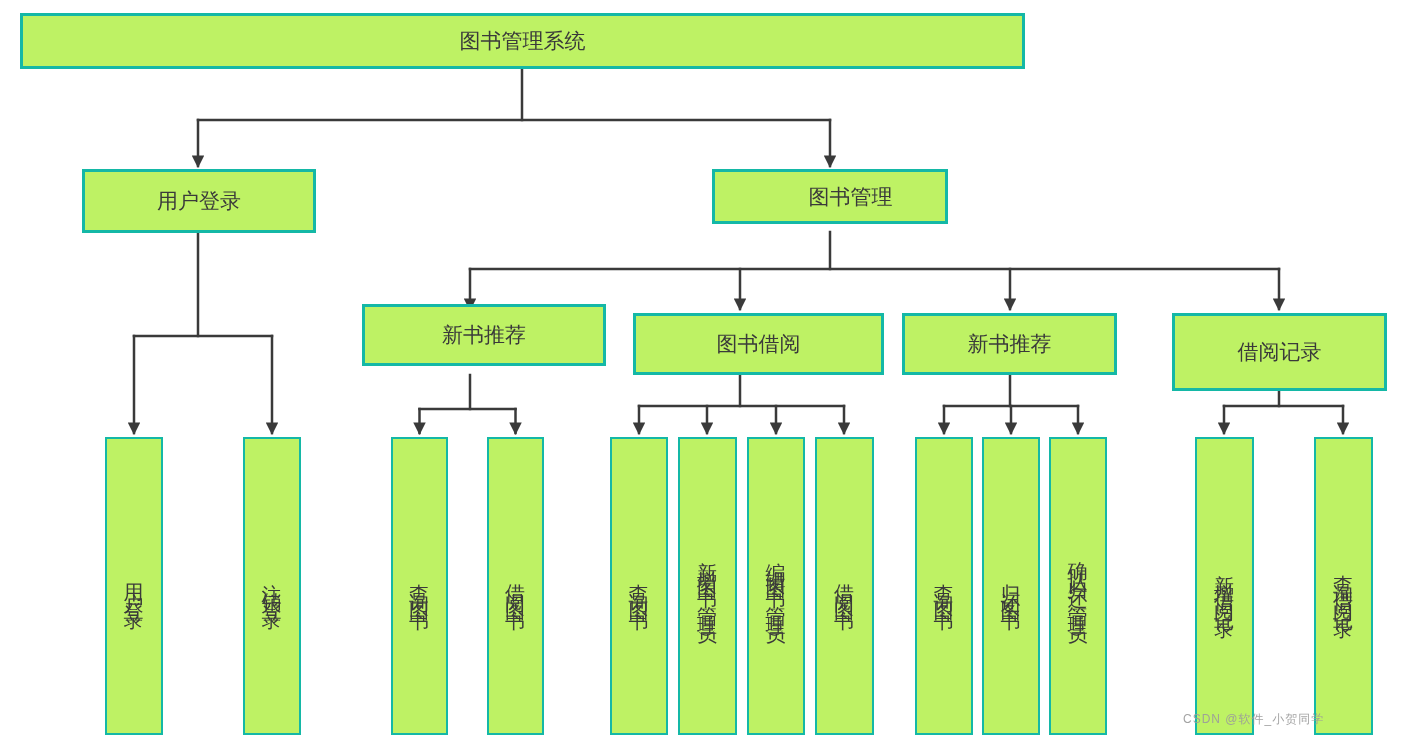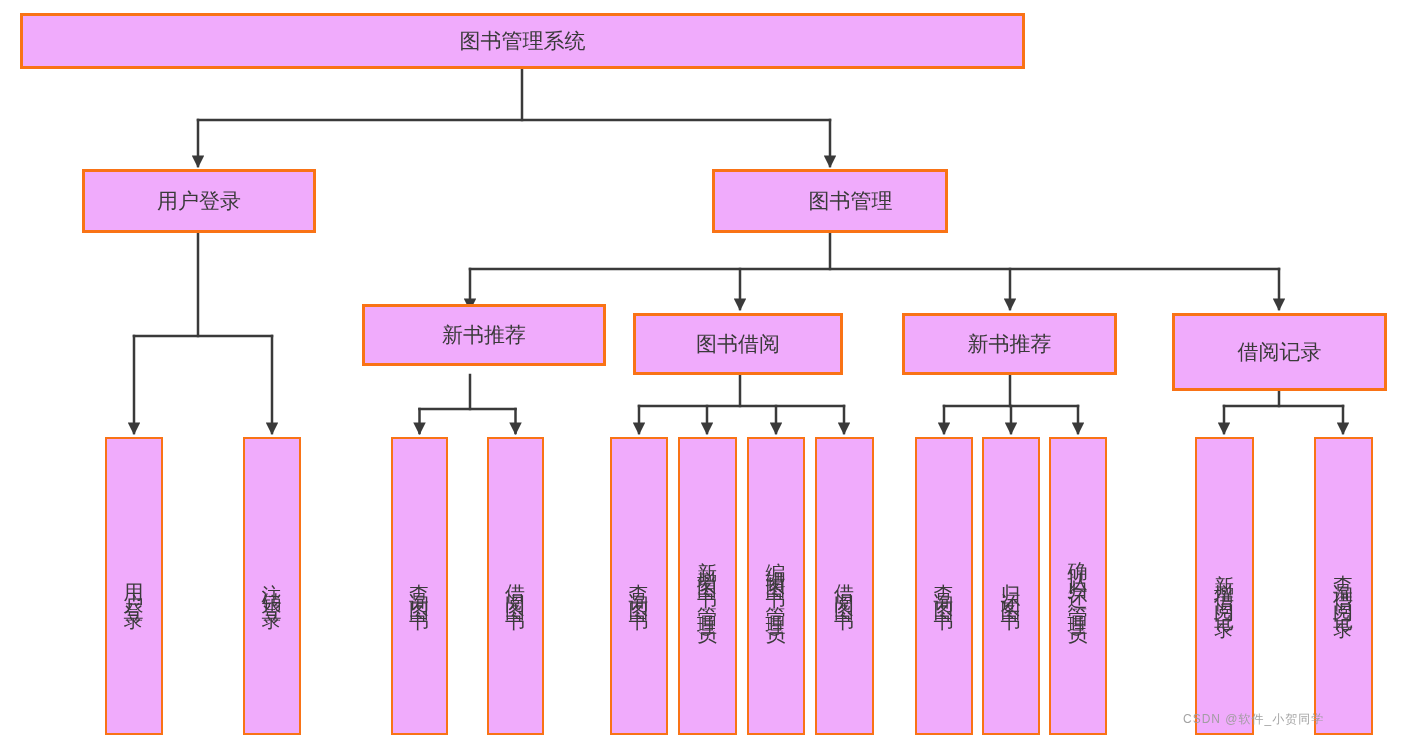--- a/index.html
+++ b/index.html
@@ -20,22 +20,22 @@
     position: absolute;
     left: 0;
     top: 0;
     width: 1405px;
     height: 747px;
     z-index: 1;
   }
   .node {
     position: absolute;
     box-sizing: border-box;
-    background: #f0abfc;
-    border: 3px solid #f97316;
+    background: #bef264;
+    border: 3px solid #14b8a6;
     display: flex;
     align-items: center;
     justify-content: center;
     font-size: 21px;
     color: #3a3a3a;
     z-index: 2;
     white-space: nowrap;
     text-align: right;
   }
   .leaf {
@@ -112,24 +112,24 @@
       <path d="M1279,375 L1279,406"></path>
       <path d="M1224,406 L1343,406"></path>
       <path d="M1224,406 L1224,433" marker-end="url(#arrow)"></path>
       <path d="M1343,406 L1343,433" marker-end="url(#arrow)"></path>
     </g>
   </svg>
 
   <div class="node" style="left:20px; top:13px; width:1005px; height:56px;">图书管理系统</div>
 
   <div class="node" style="left:82px; top:169px; width:234px; height:64px;">用户登录</div>
-  <div class="node" style="left:712px; top:169px; width:236px; height:64px;padding-left:41px;">图书管理</div>
+  <div class="node" style="left:712px; top:169px; width:236px; height:55px;padding-left:41px;">图书管理</div>
 
   <div class="node" style="left:362px; top:304px; width:244px; height:62px;">新书推荐</div>
-  <div class="node" style="left:633px; top:313px; width:210px; height:62px;">图书借阅</div>
+  <div class="node" style="left:633px; top:313px; width:251px; height:62px;">图书借阅</div>
   <div class="node" style="left:902px; top:313px; width:215px; height:62px;">新书推荐</div>
   <div class="node" style="left:1172px; top:313px; width:215px; height:78px;">借阅记录</div>
 
   <div class="node leaf" style="left:105px; top:437px; width:58px; height:298px;">
     <span class="vtext">用户登录</span>
   </div>
   <div class="node leaf" style="left:243px; top:437px; width:58px; height:298px;">
     <span class="vtext">注销登录</span>
   </div>
 

